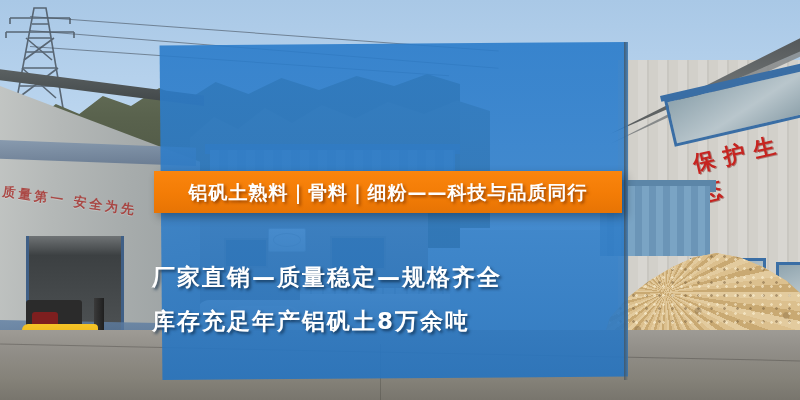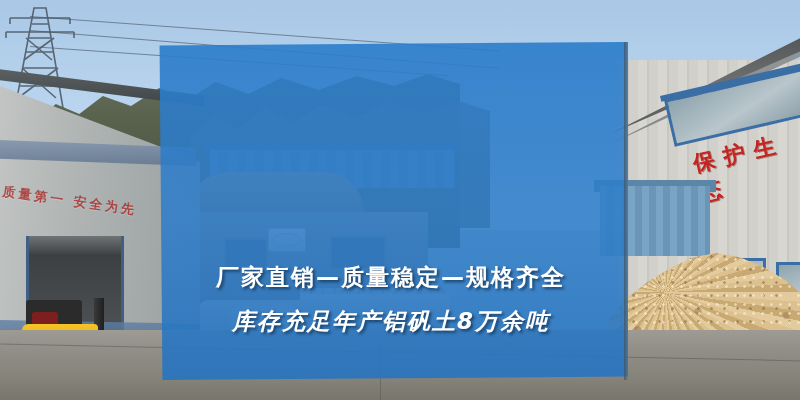--- a/index.html
+++ b/index.html
@@ -159,26 +159,26 @@
     position:absolute;left:154px;top:171px;width:468px;height:42px;
     background:linear-gradient(180deg,#fa850d 0%,#f37c06 55%,#e77404 100%);
     box-shadow:4px 4px 9px rgba(0,0,0,.32);
   }
   .obar span{
     display:block;line-height:42px;text-align:center;color:#ffffff;
     font-size:19px;font-weight:bold;letter-spacing:1px;
     text-shadow:2px 2px 3px rgba(120,48,0,.70);
   }
   .sub1,.sub2{
-    position:absolute;left:152px;width:478px;text-align:center;color:#ffffff;
+    position:absolute;left:152px;width:478px;text-align:left;color:#ffffff;
     font-size:23px;font-weight:bold;letter-spacing:2px;
     text-shadow:2px 2px 3px rgba(12,40,70,.75);
   }
   .sub1{top:262px;}
-  .sub2{top:306px;font-style:italic;}
+  .sub2{top:306px;}
 </style>
 </head>
 <body>
 
 <div class="stage">
 
   <div class="photo">
 
     <div class="sky"></div>
 
@@ -247,17 +247,20 @@
 
     <div class="ground"></div>
     <div class="groundLine" style="left:0;top:352px;width:800px;transform:rotate(1.2deg);"></div>
     <div class="groundLine" style="left:380px;top:344px;width:1px;height:56px;background:rgba(60,58,54,.30);"></div>
   </div>
 
   <div class="panel"></div>
   <div class="panelEdge"></div>
 
 
+  <div class="obar">
+    <span>铝矾土熟料｜骨料｜细粉——科技与品质同行</span>
+  </div>
 
   <div class="sub1">厂家直销—质量稳定—规格齐全</div>
   <div class="sub2">库存充足年产铝矾土8万余吨</div>
 
 </div>
 
 </body></html>

